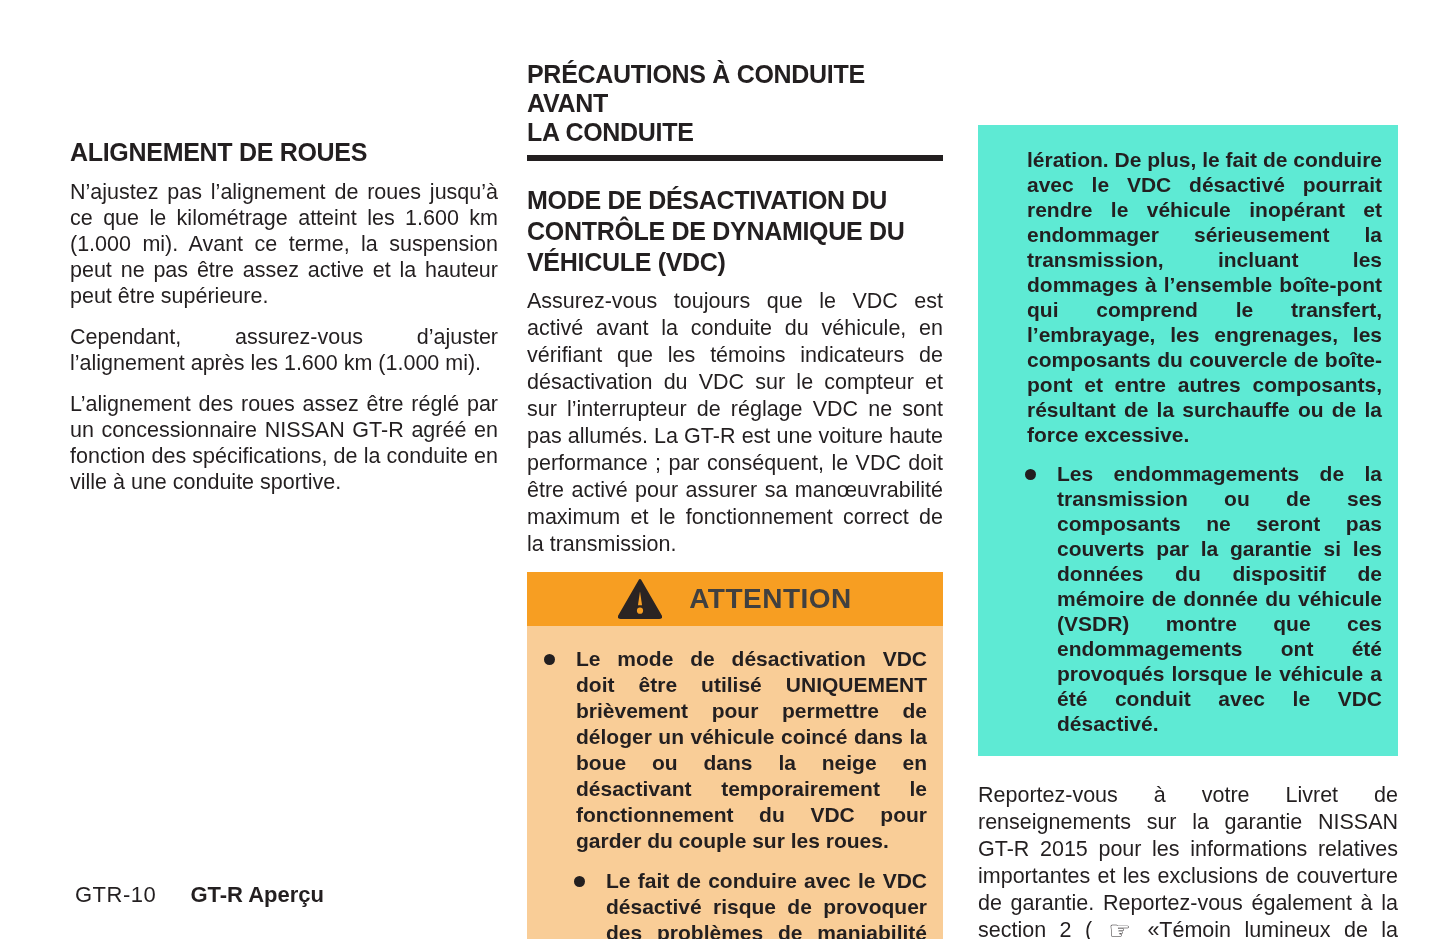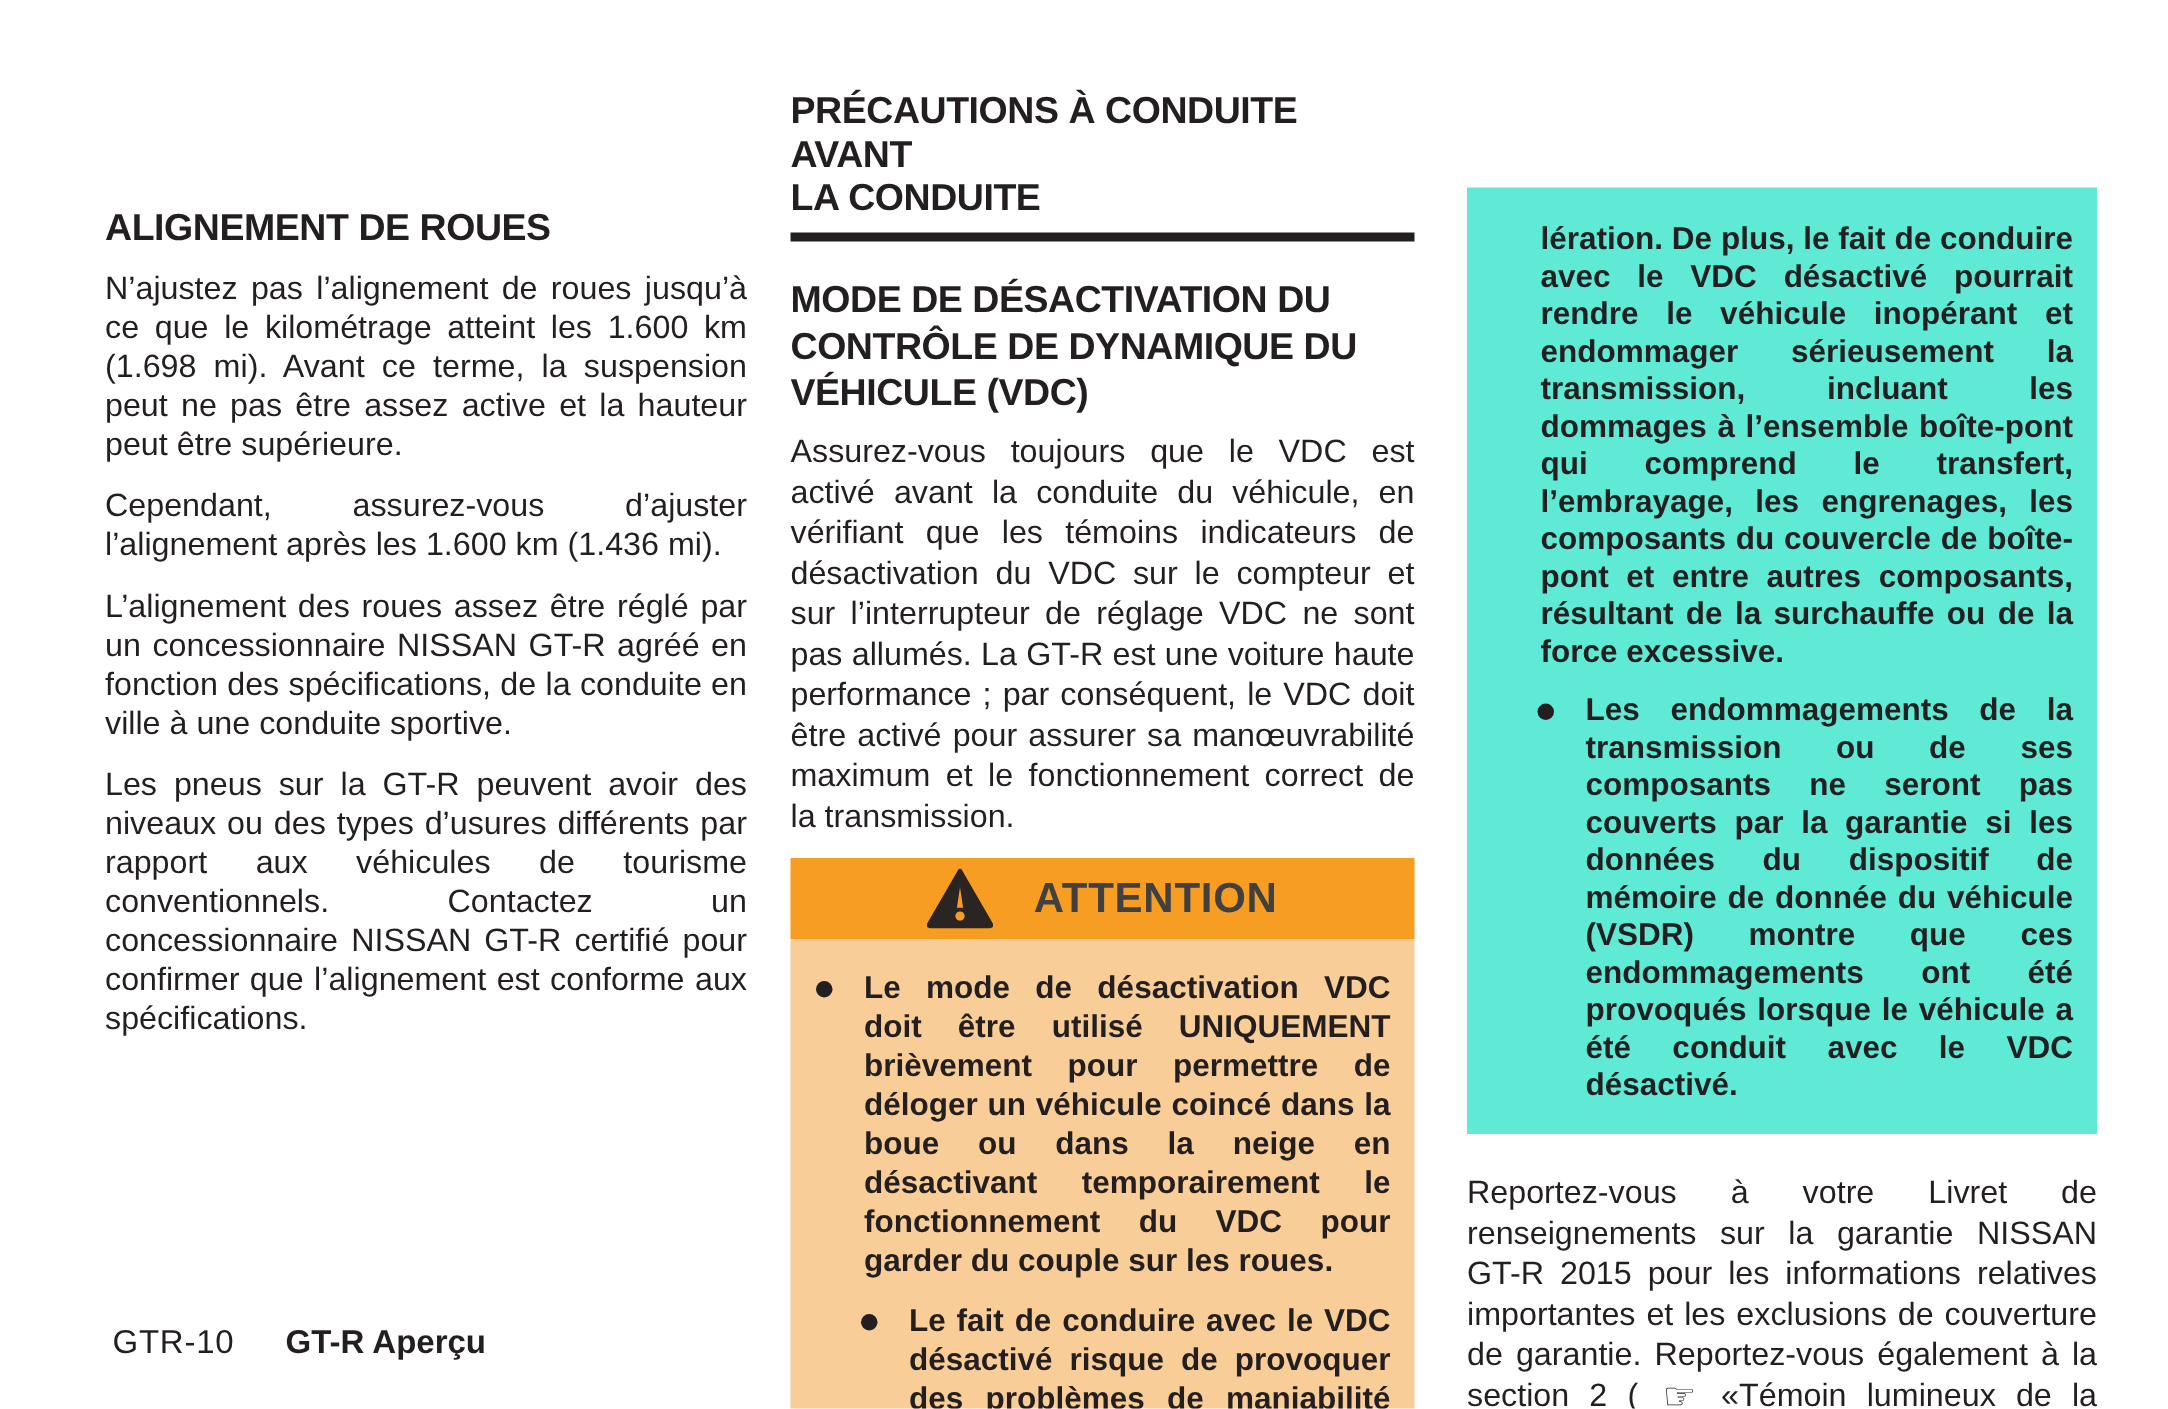--- a/index.html
+++ b/index.html
@@ -43,24 +43,23 @@
   .footer .page-code{font-weight:normal;letter-spacing:0.5px;}
   .footer .section-name{font-weight:bold;margin-left:28px;}
 
   .tri-icon{display:block;}
 </style>
 </head>
 <body>
 
 <div class="col col-left">
   <h3 class="left-head">ALIGNEMENT DE ROUES</h3>
-  <p class="body-text">N’ajustez pas l’alignement de roues jusqu’à ce que le kilométrage atteint les 1.600 km (1.698 mi). Avant ce terme, la suspension peut ne pas être assez active et la hauteur peut être supérieure.</p>
-  <p class="body-text">Cependant, assurez-vous d’ajuster l’alignement après les 1.600 km (1.436 mi).</p>
+  <p class="body-text">N’ajustez pas l’alignement de roues jusqu’à ce que le kilométrage atteint les 1.600 km (1.000 mi). Avant ce terme, la suspension peut ne pas être assez active et la hauteur peut être supérieure.</p>
+  <p class="body-text">Cependant, assurez-vous d’ajuster l’alignement après les 1.600 km (1.000 mi).</p>
   <p class="body-text">L’alignement des roues assez être réglé par un concessionnaire NISSAN GT-R agréé en fonction des spécifications, de la conduite en ville à une conduite sportive.</p>
-  <p class="body-text">Les pneus sur la GT-R peuvent avoir des niveaux ou des types d’usures différents par rapport aux véhicules de tourisme conventionnels. Contactez un concessionnaire NISSAN GT-R certifié pour confirmer que l’alignement est conforme aux spécifications.</p>
 </div>
 
 <div class="col col-mid">
   <h2 class="run-head">
     <span>PRÉCAUTIONS À CONDUITE AVANT</span><br>
     <span>LA CONDUITE</span>
   </h2>
   <div class="rule"></div>
   <h3 class="sub-head">MODE DE DÉSACTIVATION DU CONTRÔLE DE DYNAMIQUE DU VÉHICULE (VDC)</h3>
   <p class="body-text">Assurez-vous toujours que le VDC est activé avant la conduite du véhicule, en vérifiant que les témoins indicateurs de désactivation du VDC sur le compteur et sur l’interrupteur de réglage VDC ne sont pas allumés. La GT-R est une voiture haute performance ; par conséquent, le VDC doit être activé pour assurer sa manœuvrabilité maximum et le fonctionnement correct de la transmission.</p>

